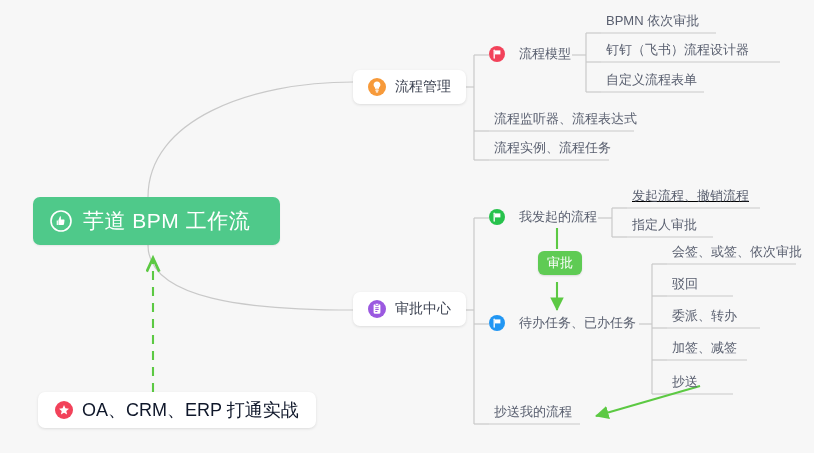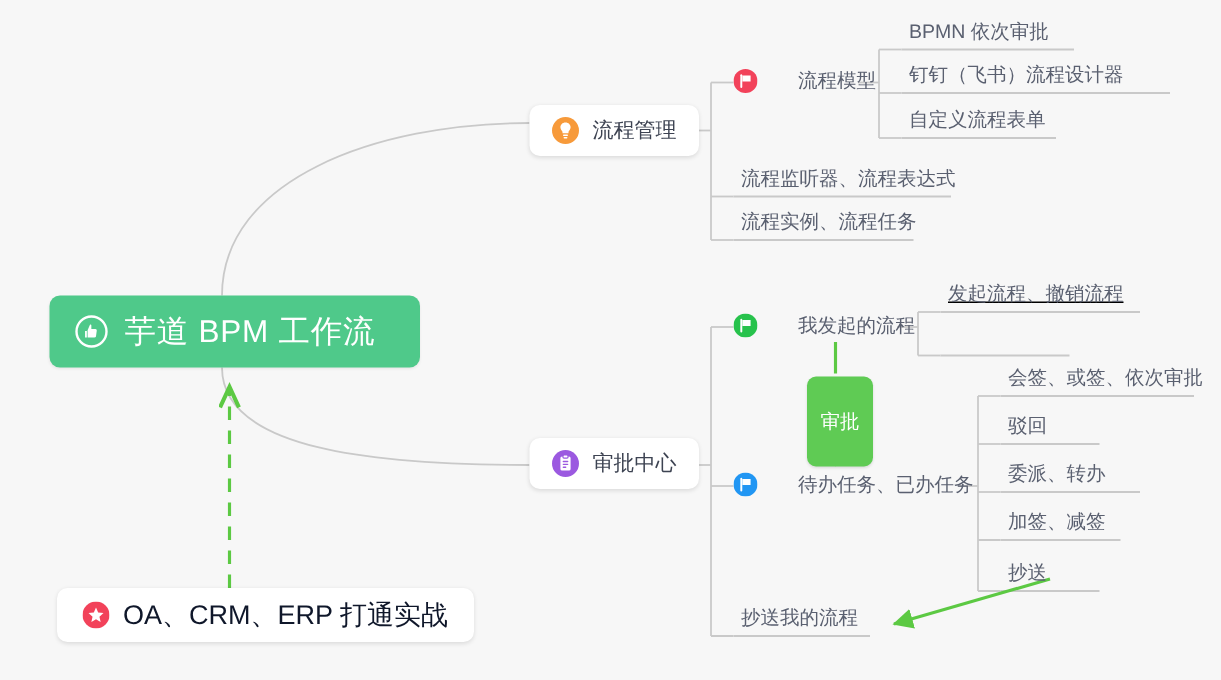--- a/index.html
+++ b/index.html
@@ -37,28 +37,28 @@
 
   .floating-oa { left:38px; top:392px; height:36px; padding:0 17px; gap:9px; }
   .floating-oa .label { font-size:18px; color:#0f172a; }
 
   
   .tnode { position:absolute; display:flex; align-items:flex-end; white-space:nowrap; }
   .tnode .txt {
     font-size:13px; color:#5a6070; line-height:16px;
     padding:0 5px 4px 5px;
   }
-  .tnode.icon-node { align-items:center; gap:22px; padding-bottom:0; }
+  .tnode.icon-node { align-items:center; gap:9px; padding-bottom:0; }
   .tnode.icon-node .txt { padding-bottom:0; }
 
   
   .badge {
     position:absolute; left:538px; top:251px;
     background:#5fcb54; border-radius:6px;
-    padding:21px 9px; color:#fff; font-size:13px;
+    padding:3px 9px; color:#fff; font-size:13px;
     box-shadow:0 1px 2px rgba(0,0,0,.12);
   }
 
   
   .ricon { flex:none; display:block; }
 </style>
 </head>
 <body>
 
 <div id="canvas">
@@ -203,20 +203,23 @@
     <svg class="ricon" width="16" height="16" viewBox="0 0 16 16">
       <circle cx="8" cy="8" r="8" fill="#27c24c"></circle>
       <path d="M5.2 4.2 L5.2 12.0" stroke="#fff" stroke-width="1.3" stroke-linecap="round"></path>
       <path d="M5.9 4.4 L11.4 4.4 L11.4 8.4 L5.9 8.4 Z" fill="#fff"></path>
     </svg>
     <span class="txt">我发起的流程</span>
   </div>
   <div class="tnode" style="left:627px; top:188px;text-decoration:underline;">
     <span class="txt">发起流程、撤销流程</span>
   </div>
+  <div class="tnode" style="left:627px; top:217px;">
+    <span class="txt">指定人审批</span>
+  </div>
 
   <div class="badge">
     <span>审批</span>
   </div>
 
   <div class="tnode icon-node" style="left:489px; top:315px;">
     <svg class="ricon" width="16" height="16" viewBox="0 0 16 16">
       <circle cx="8" cy="8" r="8" fill="#2196f3"></circle>
       <path d="M5.2 4.2 L5.2 12.0" stroke="#fff" stroke-width="1.3" stroke-linecap="round"></path>
       <path d="M5.9 4.4 L11.4 4.4 L11.4 8.4 L5.9 8.4 Z" fill="#fff"></path>

